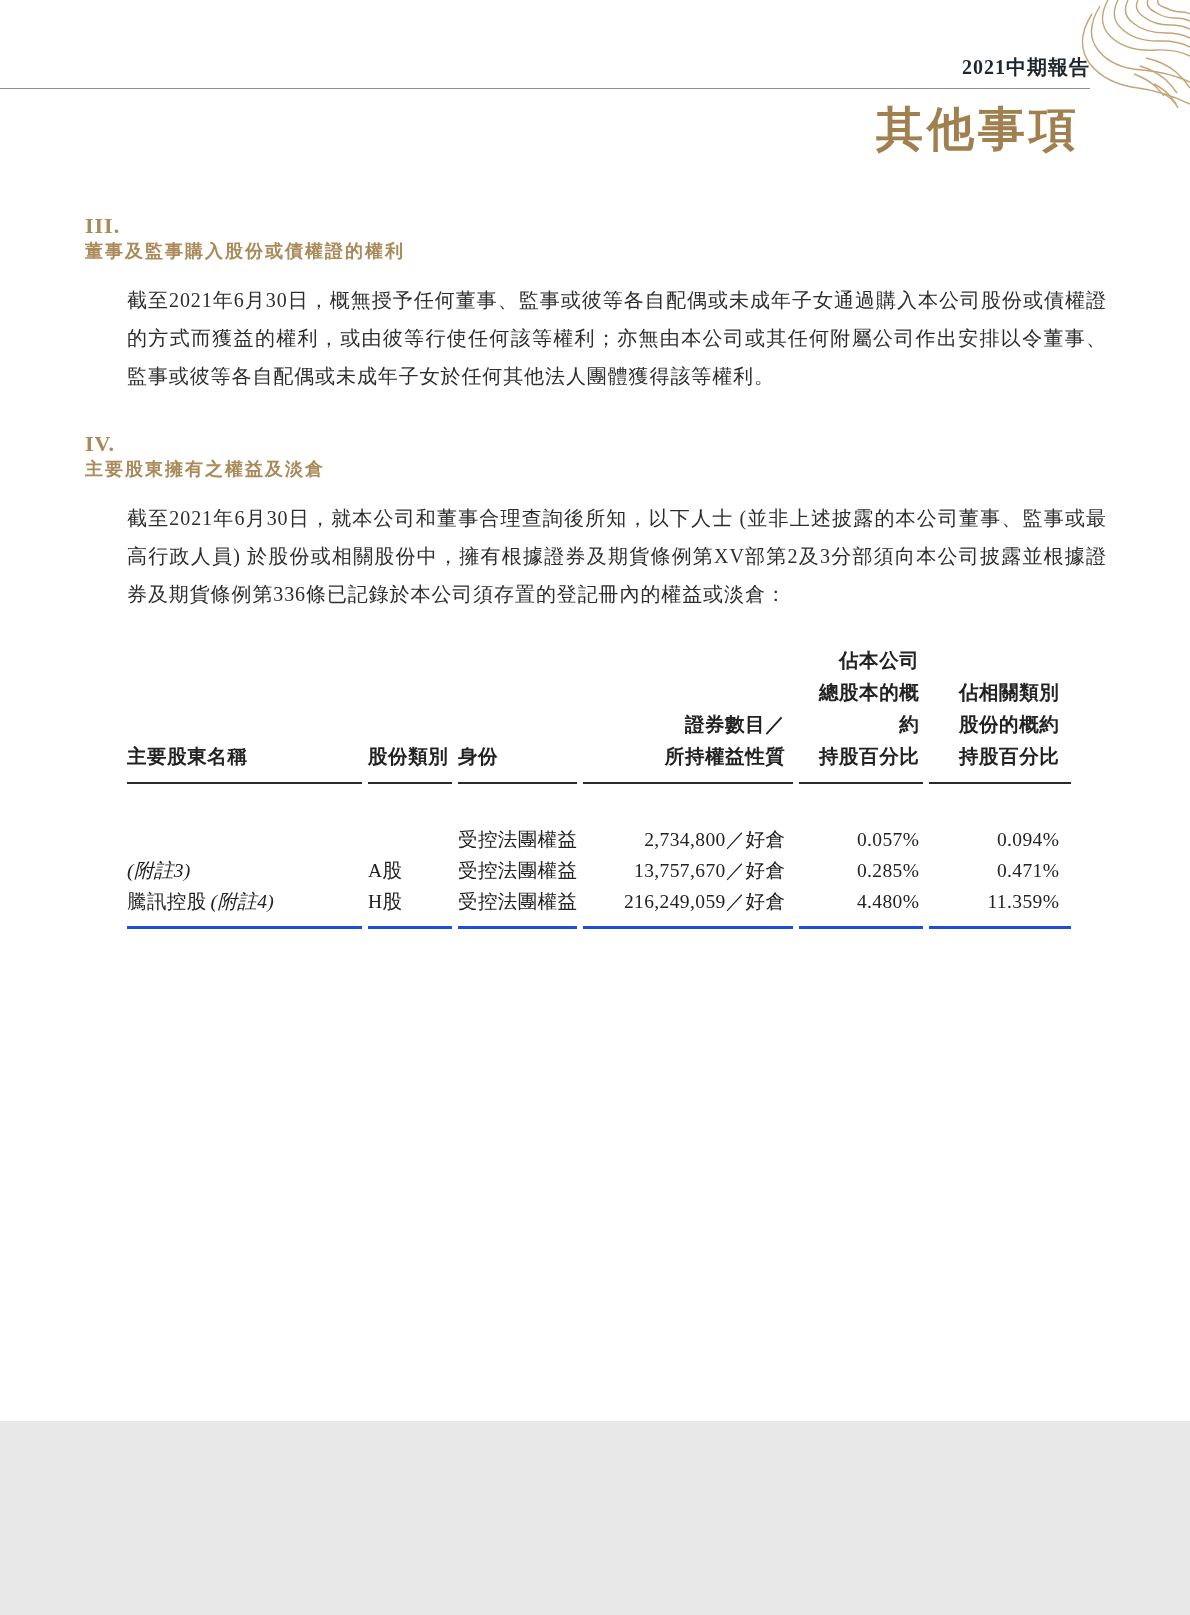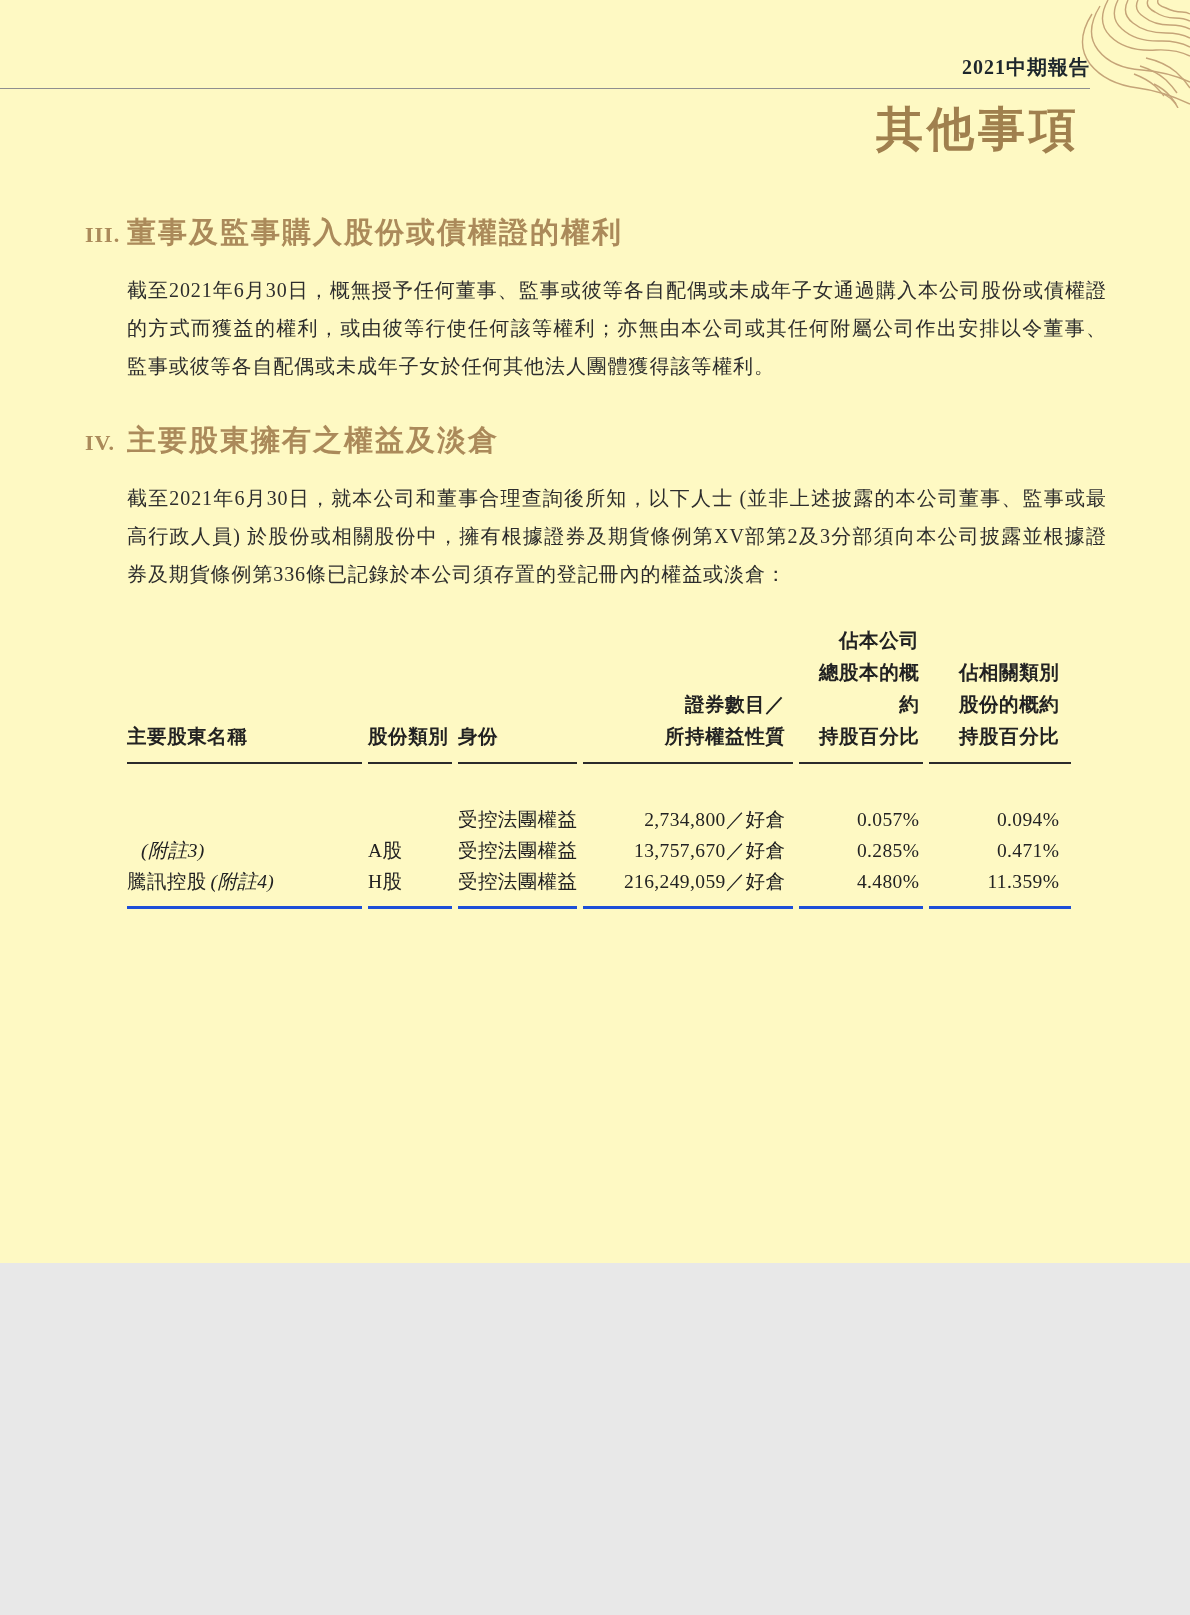--- a/index.html
+++ b/index.html
@@ -1,20 +1,20 @@
 <!DOCTYPE html>
 <html><head>
 <meta charset="utf-8">
 <style>
   html,body{margin:0;padding:0;background:#e8e8e8;}
   .page{
     position:relative;
-    width:1190px;height:1263px;
+    width:1190px;height:1421px;
     margin:0 auto;
-    background:#fef9c3;
+    background:#ffffff;
     font-family:"Liberation Serif","DejaVu Serif",serif;
     color:#2f2f2f;
     overflow:hidden;
   }
 
   
   .report-label{
     position:absolute;top:54px;right:100px;
     font-size:20px;font-weight:bold;color:#1d262c;
     letter-spacing:1px;
@@ -31,23 +31,24 @@
   }
 
   
   .content{
     position:absolute;top:213px;left:85px;width:1022px;
   }
   .sec-head{
     display:flex;align-items:baseline;
     font-weight:bold;color:#ab8a5a;
     margin:0 0 18px 0;
+    flex-direction:column;
   }
   .sec-num{width:42px;flex:none;font-size:22px;letter-spacing:1px;}
-  .sec-title{font-size:29px;letter-spacing:2px;}
+  .sec-title{font-size:18px;letter-spacing:2px;}
   .sec-body{
     margin:0 0 0 42px;
     font-size:20px;line-height:38px;letter-spacing:0.045em;
     text-align:justify;color:#2d2d2d;
   }
   .sec-gap{height:36px;}
 
   
   .holders-table{
     margin:32px 0 0 36px;
@@ -78,21 +79,21 @@
   .holders-table td.c6pad{padding-right:12px;}
   .holders-table th.c4pad{padding-right:8px;}
   .holders-table th.c5pad{padding-right:4px;margin-top:8px;}
   .holders-table th.c6pad{padding-right:12px;}
   .holders-table tr.spacer td{height:40px;border:none;}
   .holders-table tr.lastrow td{
     border-bottom:3px solid #1d4ed8;
     padding-bottom:9px;
   }
   .note{font-style:italic;margin-left:4px;}
-  .note-indent{font-style:italic;margin-left:14px;}
+  .note-indent{font-style:italic;}
 
   
   .page-number{
     position:absolute;top:1498px;right:94px;
     font-size:21px;font-weight:bold;color:#1d262c;
   }
 </style>
 </head>
 <body>
 

